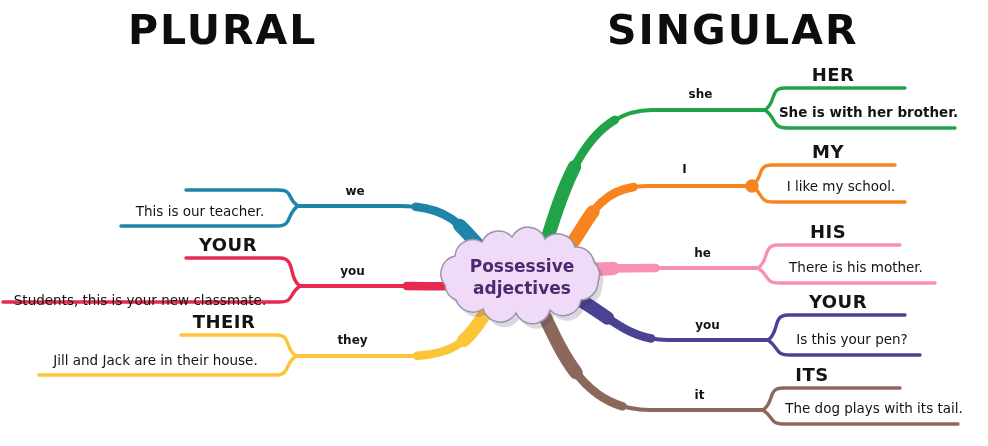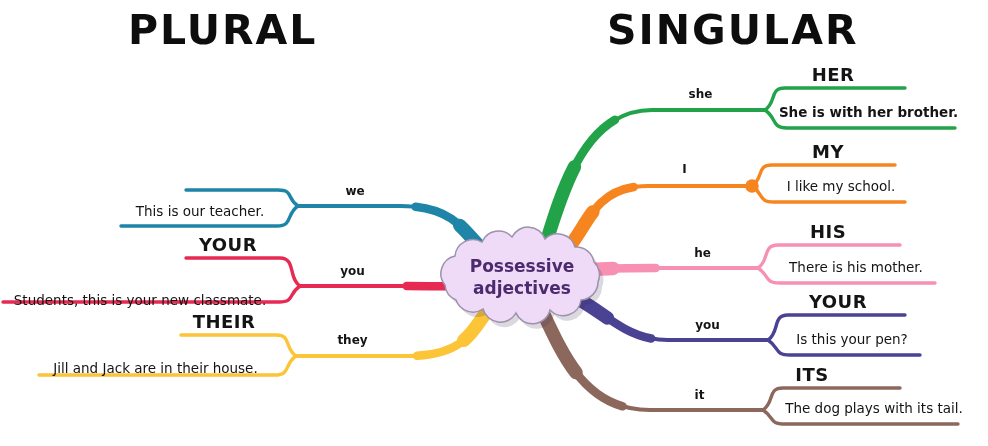--- a/index.html
+++ b/index.html
@@ -105,21 +105,21 @@
 
   <div class="lbl pronoun" style="left:300px;top:184px;width:110px;">we</div>
   <div class="lbl example" style="left:105px;top:203px;width:190px;">This is our teacher.</div>
 
   <div class="lbl pronoun" style="left:300px;top:264px;width:105px;">you</div>
   <div class="lbl adjective" style="left:178px;top:234px;width:100px;">YOUR</div>
   <div class="lbl example" style="left:0px;top:279px;width:280px;margin-top:13px;">Students, this is your new classmate.</div>
 
   <div class="lbl pronoun" style="left:300px;top:333px;width:105px;">they</div>
   <div class="lbl adjective" style="left:174px;top:311px;width:100px;">THEIR</div>
-  <div class="lbl example" style="left:33px;top:360px;width:245px;">Jill and Jack are in their house.</div>
+  <div class="lbl example" style="left:33px;top:352px;width:245px;">Jill and Jack are in their house.</div>
 
   <div class="lbl pronoun" style="left:648px;top:87px;width:105px;">she</div>
   <div class="lbl adjective" style="left:783px;top:64px;width:100px;">HER</div>
   <div class="lbl example" style="left:776px;top:104px;width:185px;font-weight:bold;">She is with her brother.</div>
 
   <div class="lbl pronoun" style="left:652px;top:162px;width:65px;">I</div>
   <div class="lbl adjective" style="left:778px;top:141px;width:100px;">MY</div>
   <div class="lbl example" style="left:772px;top:178px;width:138px;">I like my school.</div>
 
   <div class="lbl pronoun" style="left:655px;top:246px;width:95px;">he</div>

